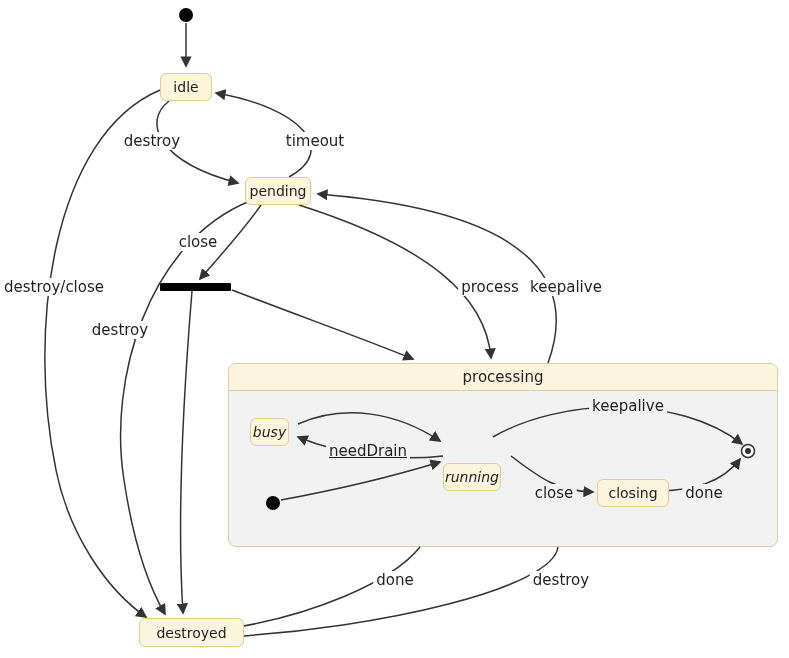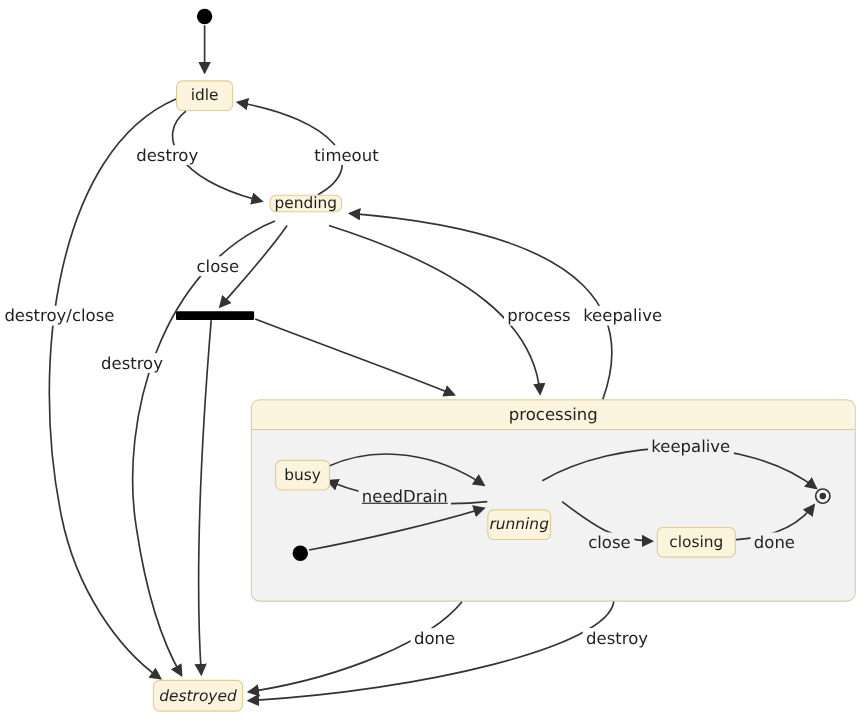--- a/index.html
+++ b/index.html
@@ -54,23 +54,23 @@
     justify-content: center;
     background: var(--state-fill, #fcf4dd);
     border: 1px solid var(--state-border, #e3cb96);
     border-radius: 6px;
     font-size: 14px;
     z-index: 3;
     box-sizing: border-box;
     white-space: nowrap;
   }
   .state-idle      { left: 160px; top: 73px;  width: 52px; height: 28px; }
-  .state-pending   { left: 245px; top: 177px; width: 66px; height: 16px; }
-  .state-destroyed { left: 139px; top: 618px; width: 82px; height: 29px; font-style: italic; }
-  .state-busy      { left: 250px; top: 418px; width: 50px; height: 28px; }
+  .state-pending   { left: 245px; top: 177px; width: 66px; height: 28px; }
+  .state-destroyed { left: 139px; top: 618px; width: 105px; height: 29px; }
+  .state-busy      { left: 250px; top: 418px; width: 39px; height: 28px; font-style: italic; }
   .state-running   { left: 443px; top: 463px; width: 58px; height: 28px; font-style: italic; }
   .state-closing   { left: 597px; top: 479px; width: 72px; height: 28px; }
 
   .elabel {
     position: absolute;
     transform: translate(-50%, -50%);
     font-size: 15px;
     background: #ffffff;
     padding: 0 3px;
     white-space: nowrap;

